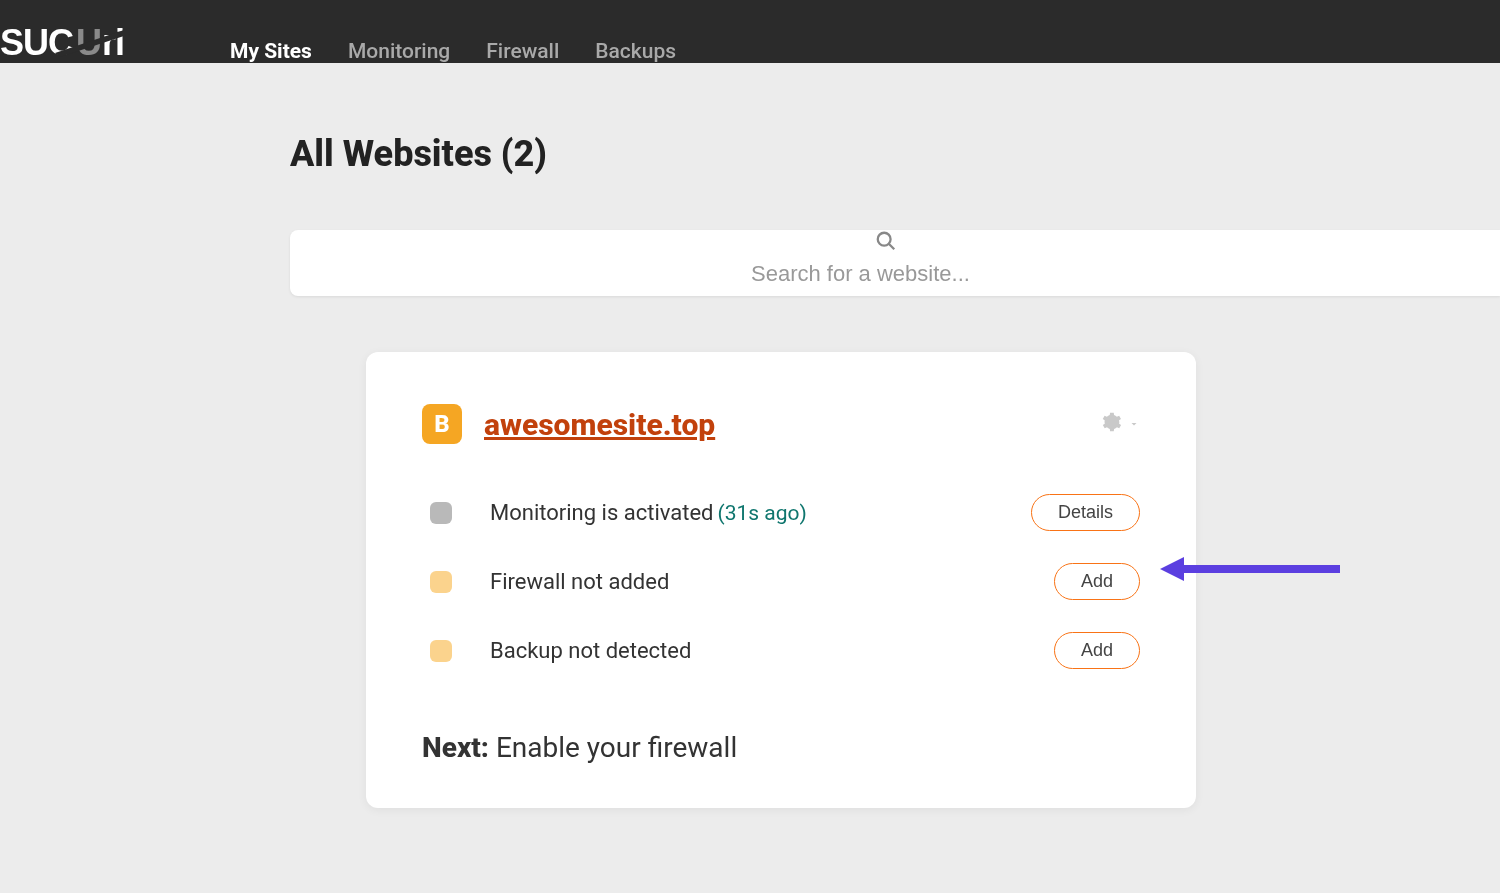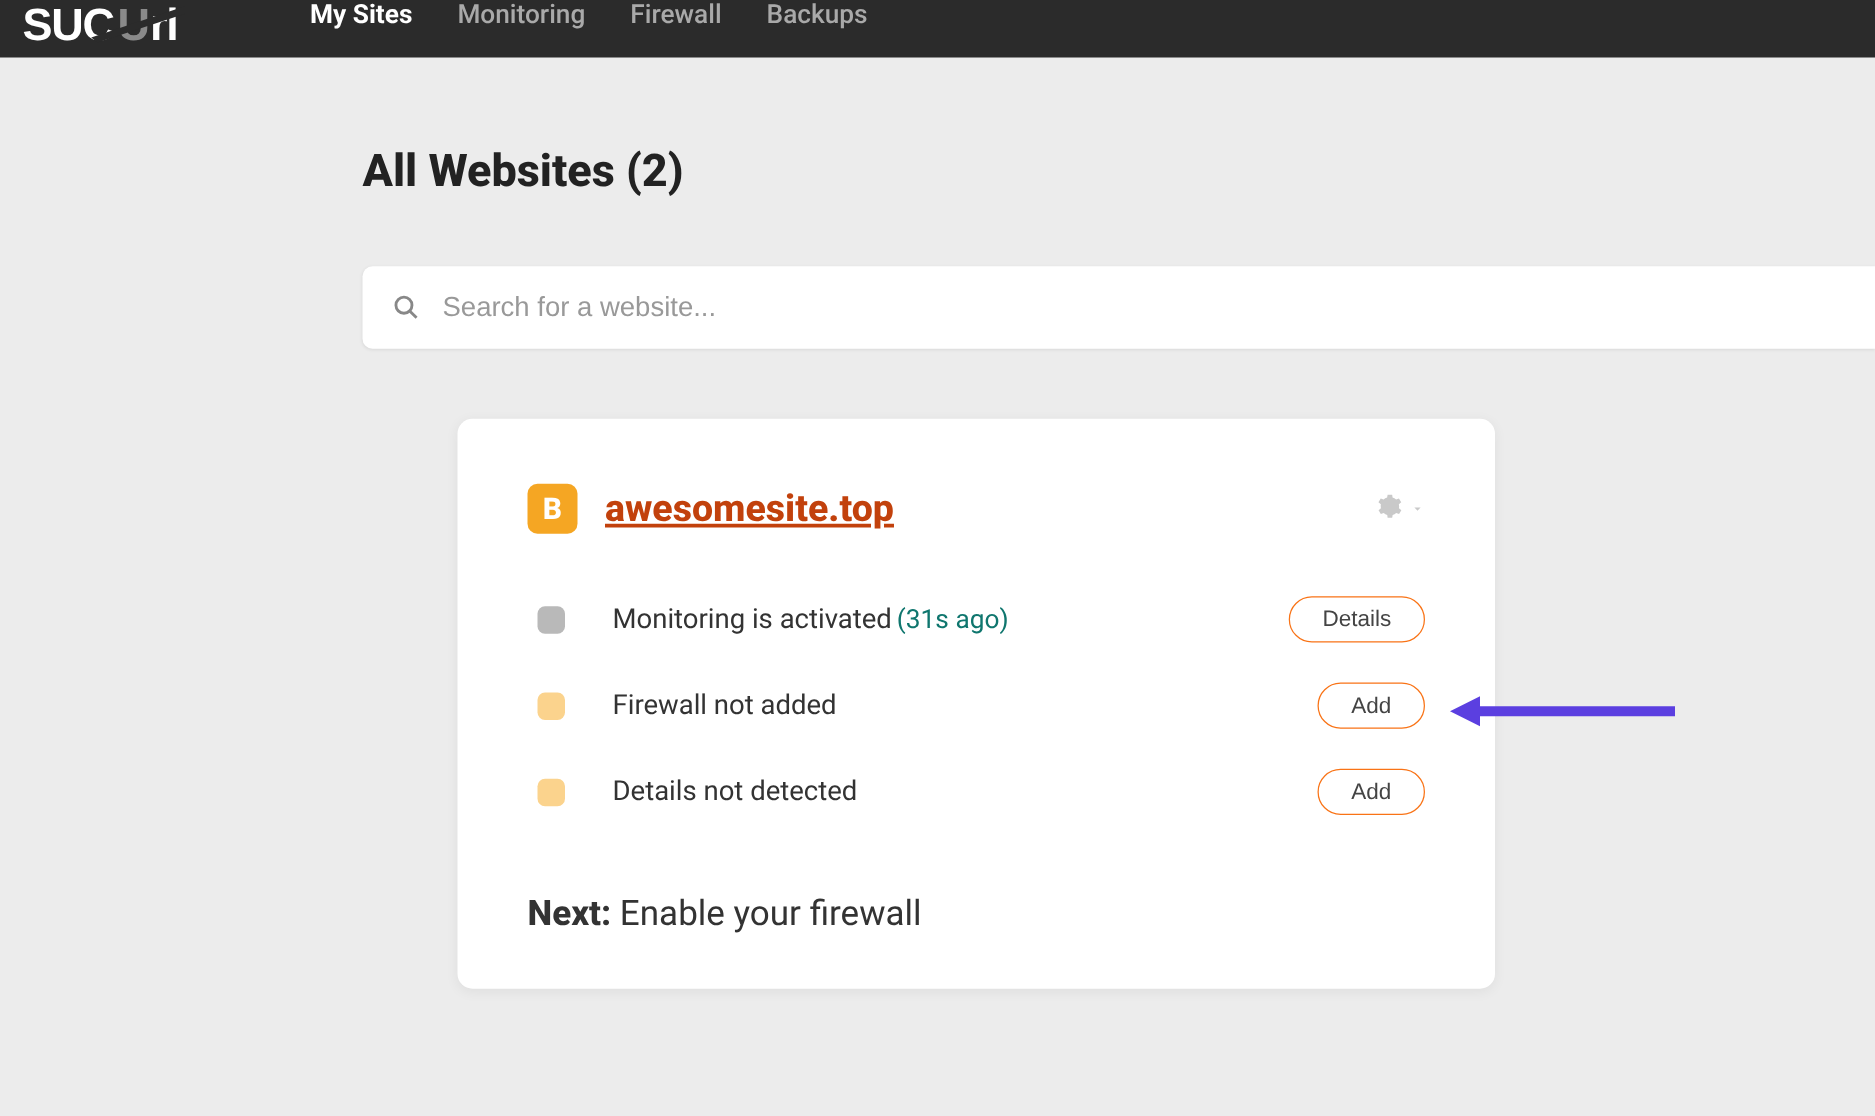--- a/index.html
+++ b/index.html
@@ -5,24 +5,23 @@
   * { box-sizing: border-box; margin: 0; padding: 0; }
   body {
     font-family: -apple-system, BlinkMacSystemFont, "Segoe UI", Roboto, "Helvetica Neue", Arial, sans-serif;
     background: #ececec;
     width: 1500px;
     height: 893px;
     overflow: hidden;
   }
   .topnav {
     background: #2b2b2b;
-    height: 46px;
-    display: flex;
-    align-items: flex-start;
-    padding-left: 18px;
+    height: 63px;
+    display: flex;
+    align-items: flex-end;
   }
   .logo {
     color: #fff;
     font-weight: 900;
     font-size: 34px;
     letter-spacing: -1px;
     margin-right: 60px;
     display: flex;
     align-items: center;
   }
@@ -50,20 +49,21 @@
   }
   .searchbar {
     background: #fff;
     height: 66px;
     margin-left: 290px;
     border-radius: 8px 0 0 8px;
     display: flex;
     align-items: center;
     padding: 0 24px;
     box-shadow: 0 1px 3px rgba(0,0,0,0.08);
+    flex-direction: column;
   }
   .search-icon {
     color: #888;
     margin-right: 18px;
     display: flex;
   }
   .search-input {
     border: none;
     outline: none;
     font-size: 22px;
@@ -220,21 +220,21 @@
     </div>
 
     <div class="status-row">
       <div class="status-indicator ind-orange"></div>
       <span class="status-text">Firewall not added</span>
       <button class="pill-button">Add</button>
     </div>
 
     <div class="status-row">
       <div class="status-indicator ind-orange"></div>
-      <span class="status-text">Details not detected</span>
+      <span class="status-text">Backup not detected</span>
       <button class="pill-button">Add</button>
     </div>
 
     <div class="next-line">
       <span class="next-label">Next:</span><span> Enable your firewall</span>
     </div>
   </div>
 </div>
 
 <div class="arrow-annotation">

